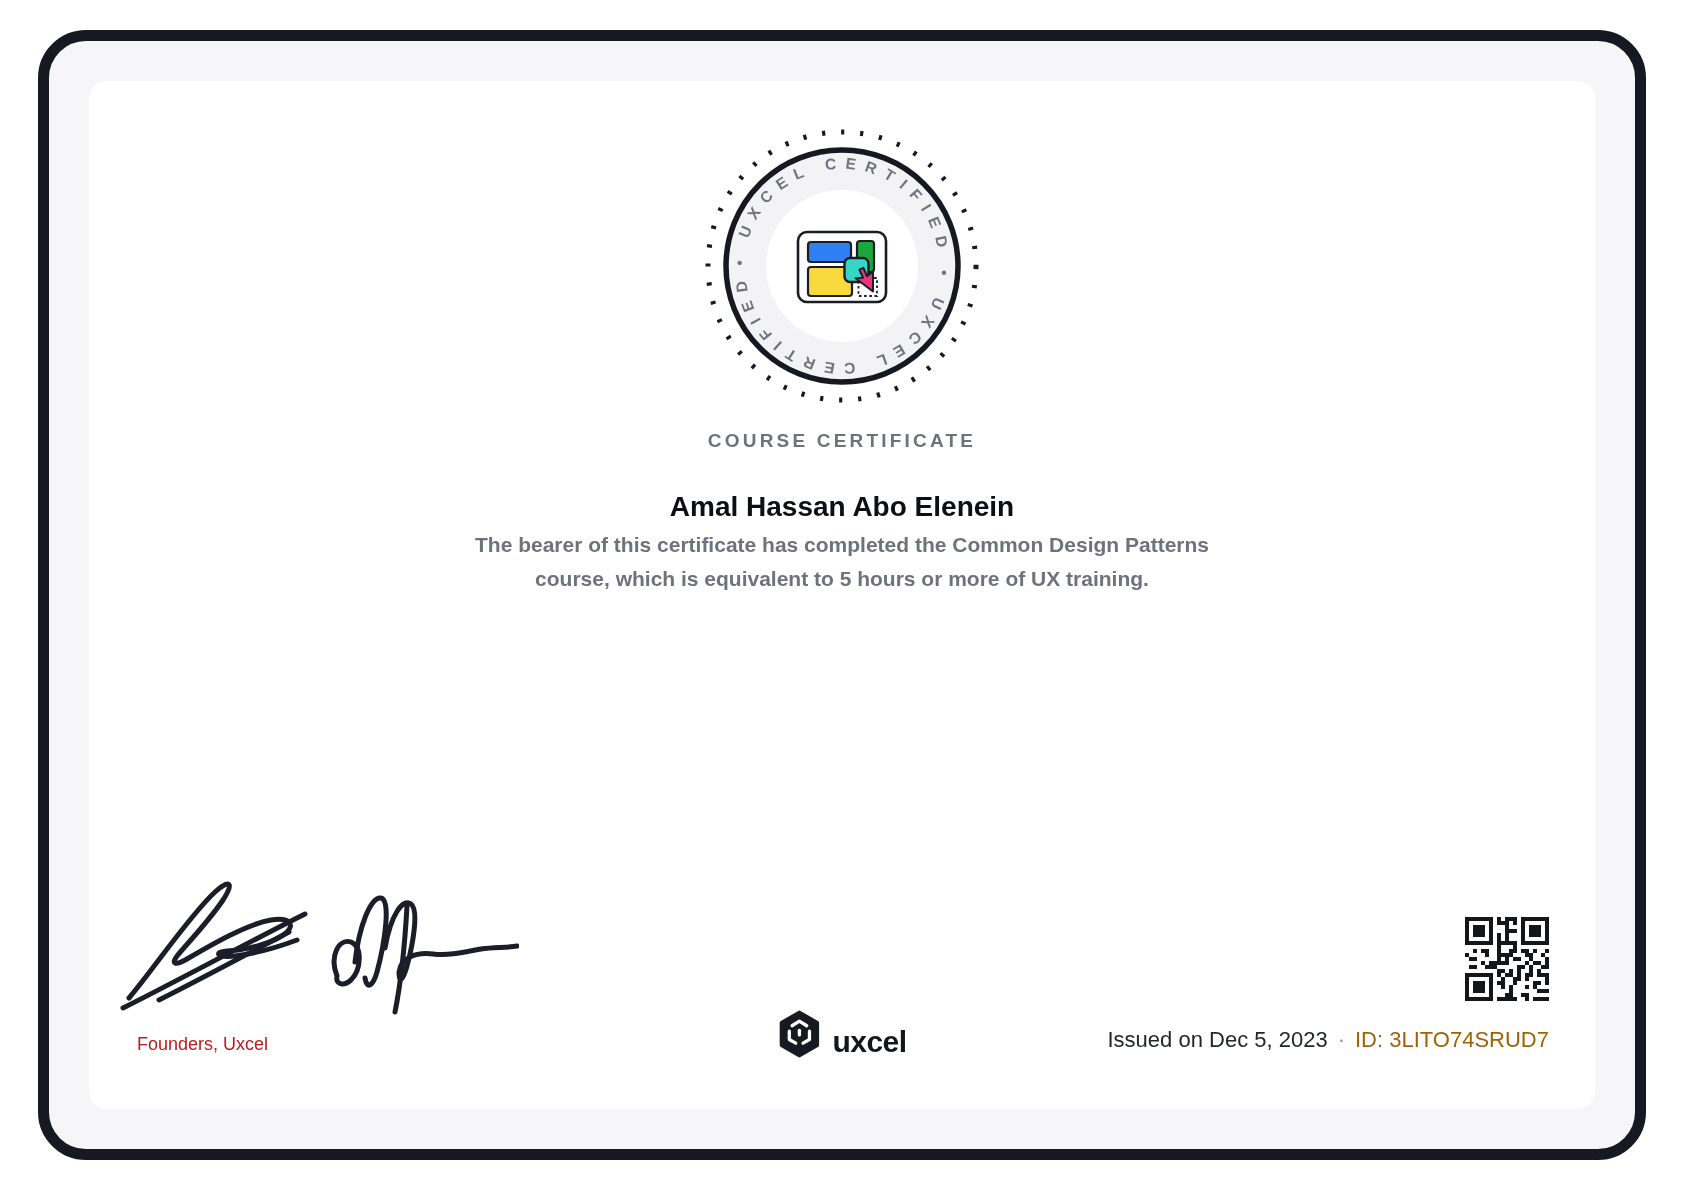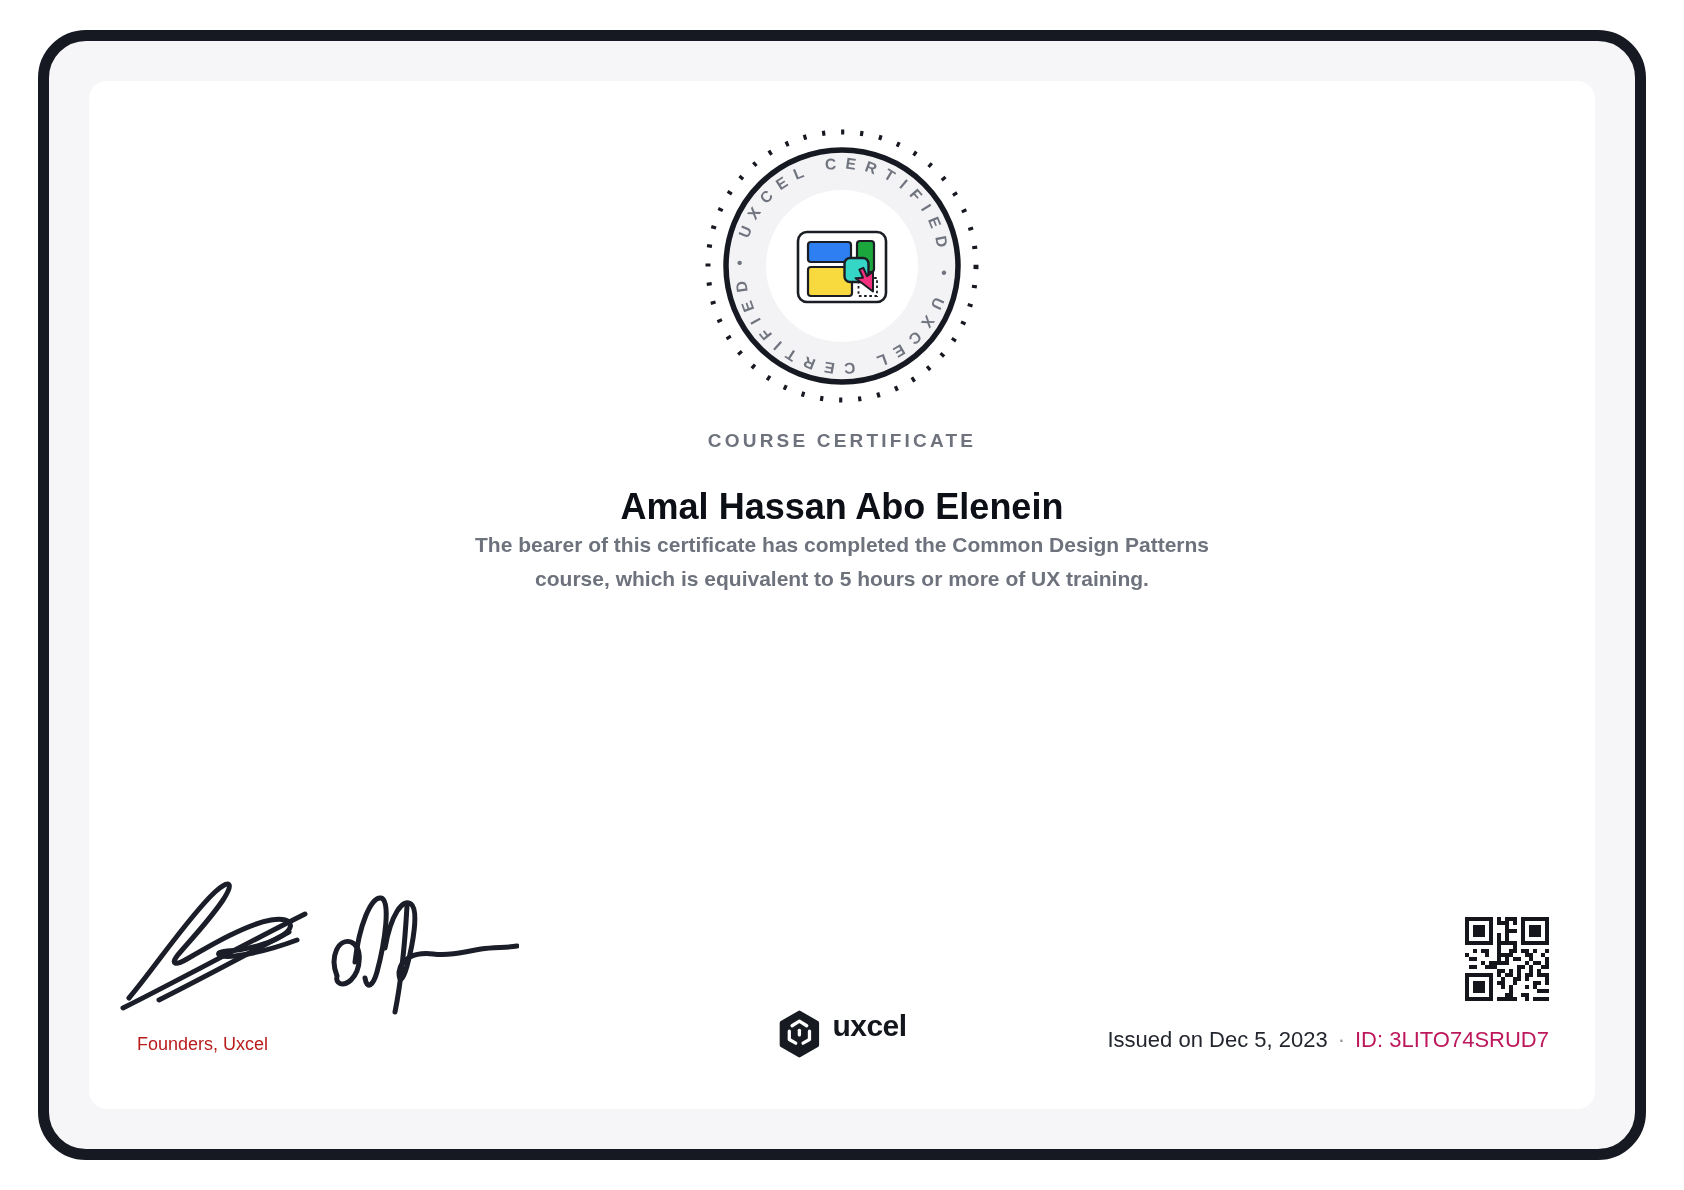--- a/index.html
+++ b/index.html
@@ -28,46 +28,46 @@
   }
   .title {
     margin-top:12px; font-size:86px; line-height:88px; font-weight:700;
     letter-spacing:-1px; color:#0d0f16;
   }
   .issued-to {
     margin-top:102px; font-size:19px; font-weight:600;
     letter-spacing:3.4px; color:#6d727c;
   }
   .recipient {
-    margin-top:34px; font-size:36px; line-height:42px; font-weight:700;
+    margin-top:34px; font-size:28px; line-height:42px; font-weight:700;
     color:#0d0f16;
   }
   .description {
     font-size:21px; line-height:34px; color:#6d727c;font-weight:bold;
   }
   .description span { display:block; }
 
   
   .sig-block { position:absolute; left:30px; bottom:54px; }
   .founders { margin:14px 0 0 18px; font-size:18px; color:#b91c1c; }
 
   .brand {
     position:absolute; left:50%; bottom:50px; transform:translateX(-50%);
-    display:flex; align-items:flex-start; gap:11px;
+    display:flex; align-items:flex-end; gap:11px;
   }
   .brand-word { font-size:30px; font-weight:700; letter-spacing:-0.5px; color:#14161d; }
 
   .issue-block {
     position:absolute; right:46px; bottom:56px;
     display:flex; flex-direction:column; align-items:flex-end; gap:26px;
   }
   .issue-line { display:flex; align-items:baseline; gap:10px; font-size:22px; }
   .issue-date { color:#23262e; }
   .issue-sep { color:#8b8f98; }
-  .issue-id { color:#be185d; }
+  .issue-id { color:#a16207; }
 </style>
 </head>
 <body>
 
 <div class="canvas">
   <div class="frame">
     <div class="card">
 
       <div class="content">
 

